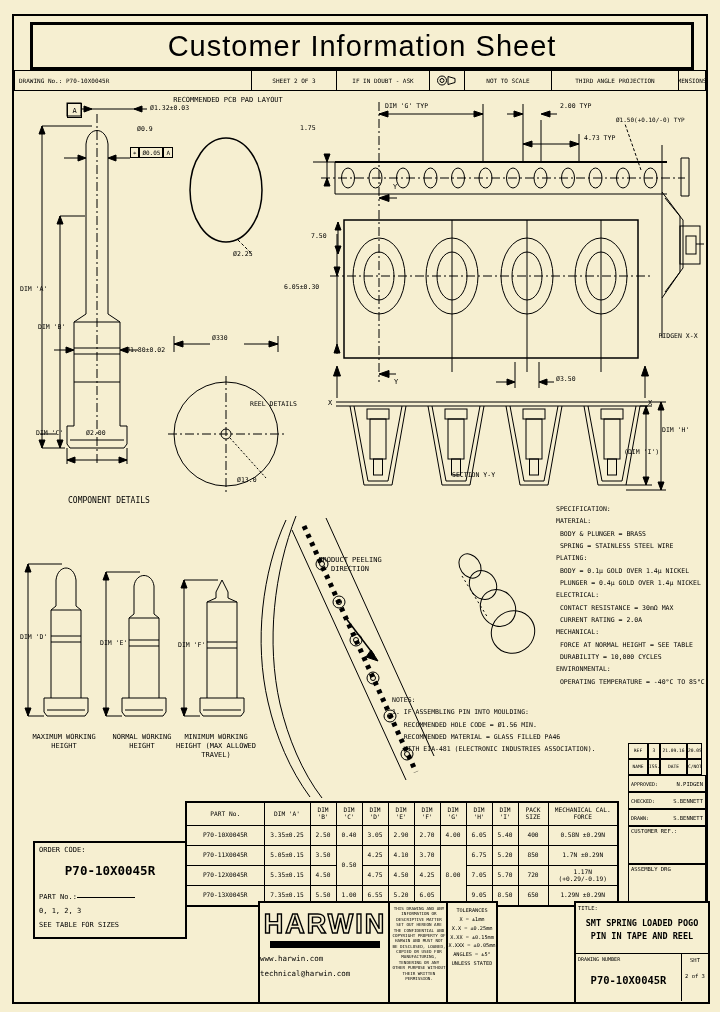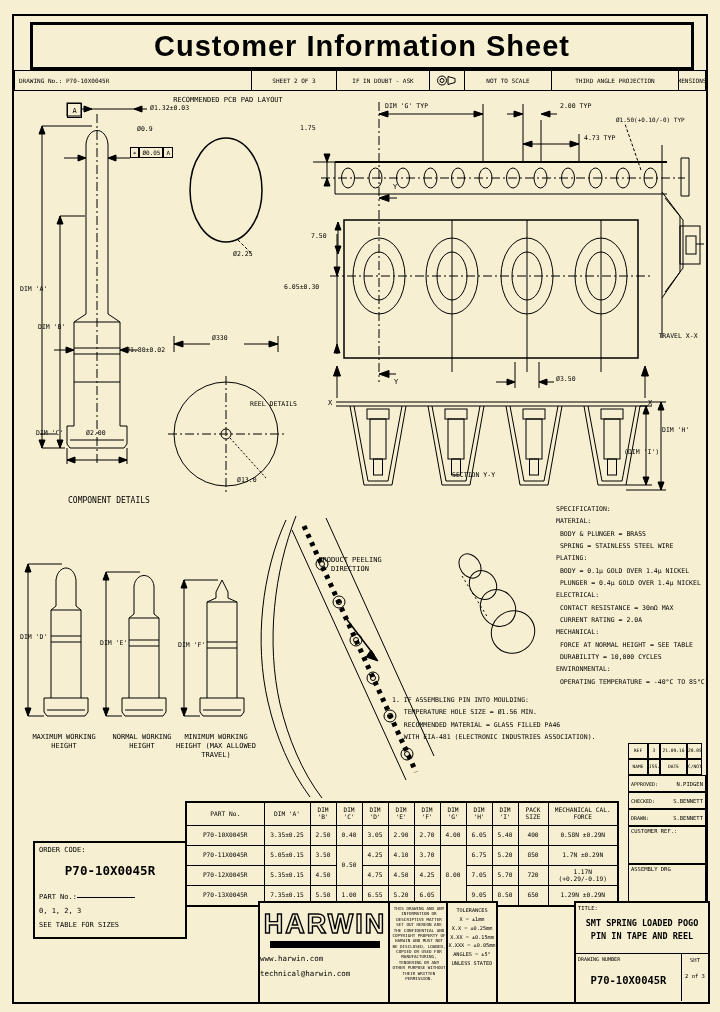--- a/index.html
+++ b/index.html
@@ -1,21 +1,21 @@
 <!DOCTYPE html>
 <html><head>
 <meta charset="utf-8">
 <style>
   html,body{margin:0;padding:0;background:#d8d2b8;}
   .sheet{position:relative;width:720px;height:1012px;background:#f6efd1;
          font-family:"DejaVu Sans Mono",monospace;color:#000;overflow:hidden;}
   .frame{position:absolute;left:12px;top:14px;width:692px;height:986px;border:2px solid #000;}
   .titlebox{position:absolute;left:30px;top:22px;width:658px;height:42px;border:3px solid #000;
             display:flex;align-items:center;justify-content:center;
-            font-family:"Liberation Sans",sans-serif;font-weight:bold;font-size:29px;letter-spacing:1px;}
+            font-family:"Liberation Sans",sans-serif;font-weight:normal;font-size:29px;letter-spacing:1px;}
   .hdrbar{position:absolute;left:14px;top:70px;width:690px;height:19px;display:flex;border:1px solid #000;}
   .hdrbar .cell{border-right:1px solid #000;display:flex;align-items:center;padding:0 4px;
                 font-size:6px;white-space:nowrap;overflow:hidden;}
   .hdrbar .cell:last-child{border-right:none;}
   .lbl{position:absolute;font:6.5px/1.15 "DejaVu Sans Mono",monospace;white-space:nowrap;}
   .lbl.f7{font-size:7px}.lbl.f8{font-size:8px}
   .wrap{position:absolute;font:7px/1.3 "DejaVu Sans Mono",monospace;text-align:center;white-space:normal;}
   svg{position:absolute;overflow:visible;}
   .fcf{position:absolute;display:flex;}
   .fcf span{border:1px solid #000;font-size:6px;line-height:9px;padding:0 2px;background:#f6efd1;}
@@ -258,21 +258,21 @@
   <svg style="left:652px;top:140px" width="60" height="200" viewBox="0 0 60 200">
     <g stroke="#000" fill="none" stroke-width="1">
       <line x1="10" y1="5" x2="10" y2="198"></line>
       <path d="M10,52 L28,76 L28,132 L10,158"></path>
       <path d="M13,58 L31,80 L31,128 L13,152"></path>
       <rect x="28" y="86" width="20" height="38"></rect>
       <rect x="34" y="96" width="10" height="18"></rect>
       <line x1="44" y1="104" x2="52" y2="104"></line>
     </g>
   </svg>
-  <div class="wrap" style="left:652px;top:332px;width:52px;font-size:6.5px">TRAVEL X-X</div>
+  <div class="wrap" style="left:652px;top:332px;width:52px;font-size:6.5px">PIDGEN X-X</div>
 
   <svg style="left:328px;top:390px" width="340" height="112" viewBox="0 0 340 112">
     <g stroke="#000" fill="none" stroke-width="1">
       <line x1="8" y1="12" x2="320" y2="12"></line>
         <line x1="8" y1="16" x2="320" y2="16"></line>
       <g>
         <path d="M22,16 L36,95 L64,95 L78,16"></path>
           <path d="M26,16 L40,91 L60,91 L74,16"></path>
         <rect x="39" y="19" width="22" height="10"></rect>
           <rect x="42" y="29" width="16" height="40"></rect>
@@ -426,22 +426,23 @@
     <div> CONTACT RESISTANCE = 30mΩ MAX</div>
     <div> CURRENT RATING = 2.0A</div>
     <div>MECHANICAL:</div>
     <div> FORCE AT NORMAL HEIGHT = SEE TABLE</div>
     <div> DURABILITY = 10,000 CYCLES</div>
     <div>ENVIRONMENTAL:</div>
     <div> OPERATING TEMPERATURE = -40°C TO 85°C</div>
   </div>
 
   <div class="notelines" style="position:absolute;left:392px;top:694px;width:265px">
+    <div>NOTES:</div>
     <div>1. IF ASSEMBLING PIN INTO MOULDING:</div>
-    <div>   TEMPERATURE HOLE SIZE = Ø1.56 MIN.</div>
+    <div>   RECOMMENDED HOLE CODE = Ø1.56 MIN.</div>
     <div>   RECOMMENDED MATERIAL = GLASS FILLED PA46</div>
     <div>   WITH EIA-481 (ELECTRONIC INDUSTRIES ASSOCIATION).</div>
   </div>
 
   <table class="ptable">
     <colgroup>
       <col style="width:78px">
         <col style="width:46px">
         <col style="width:26px">
         <col style="width:26px">

